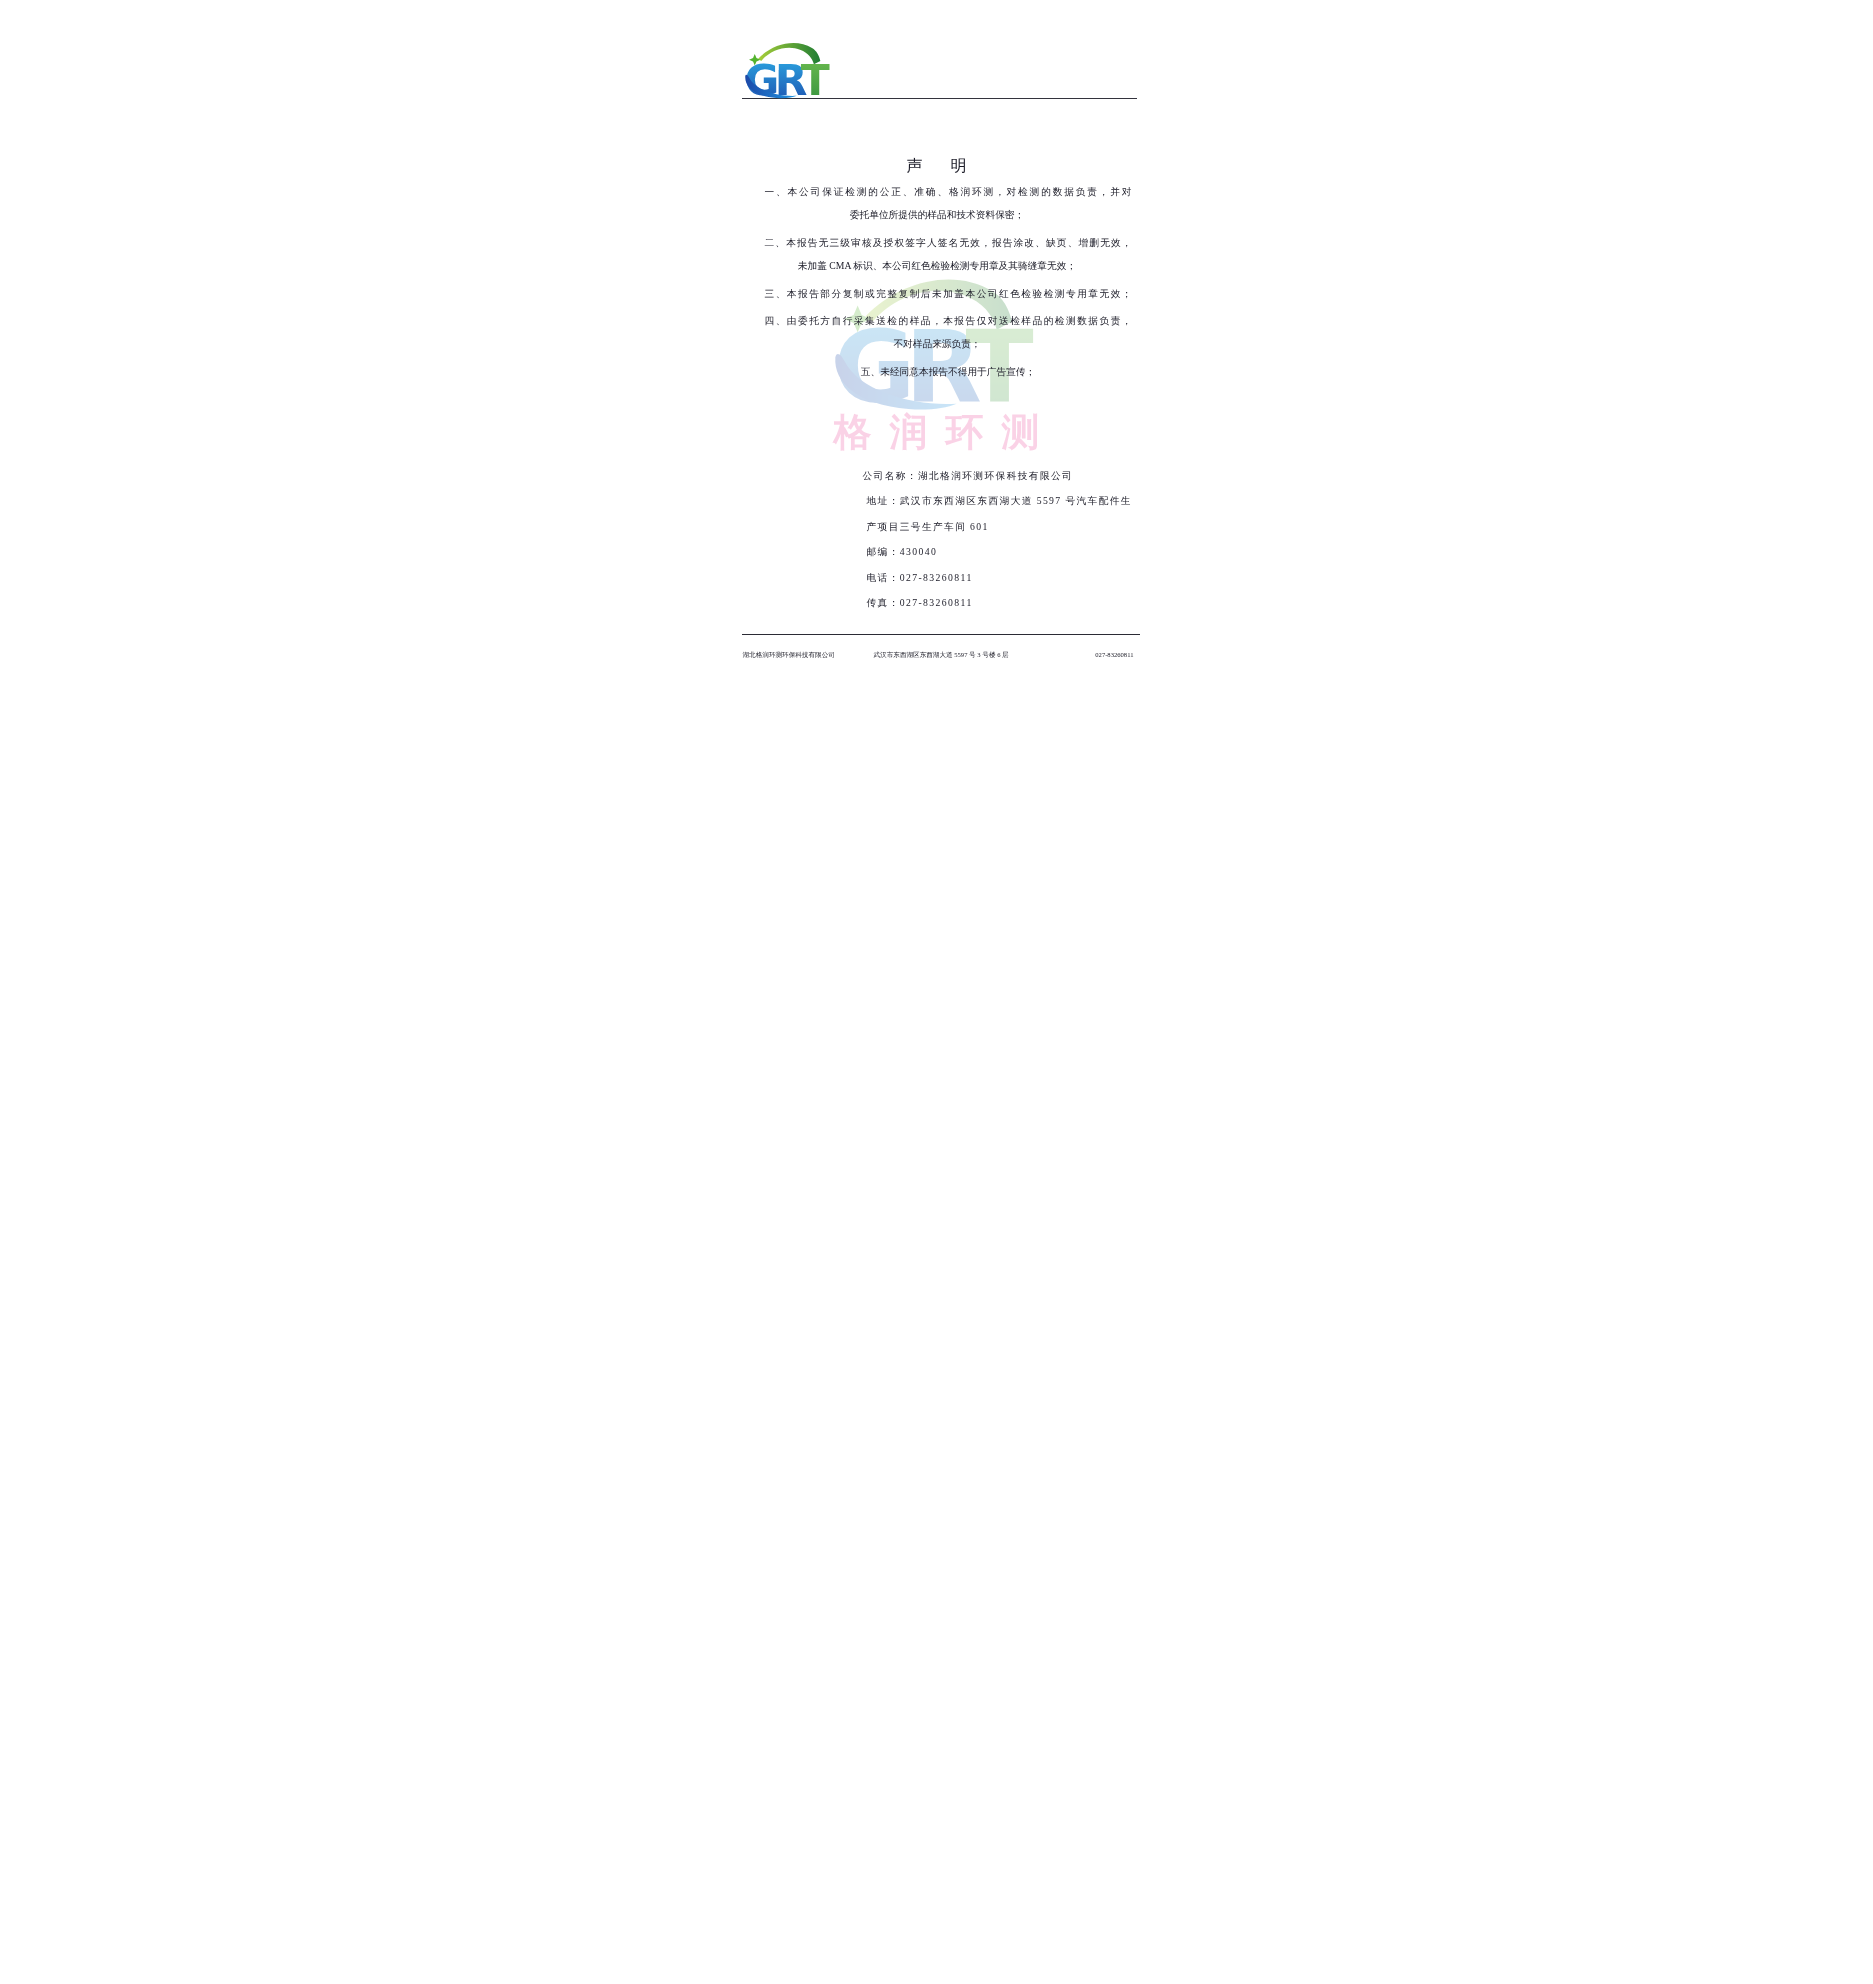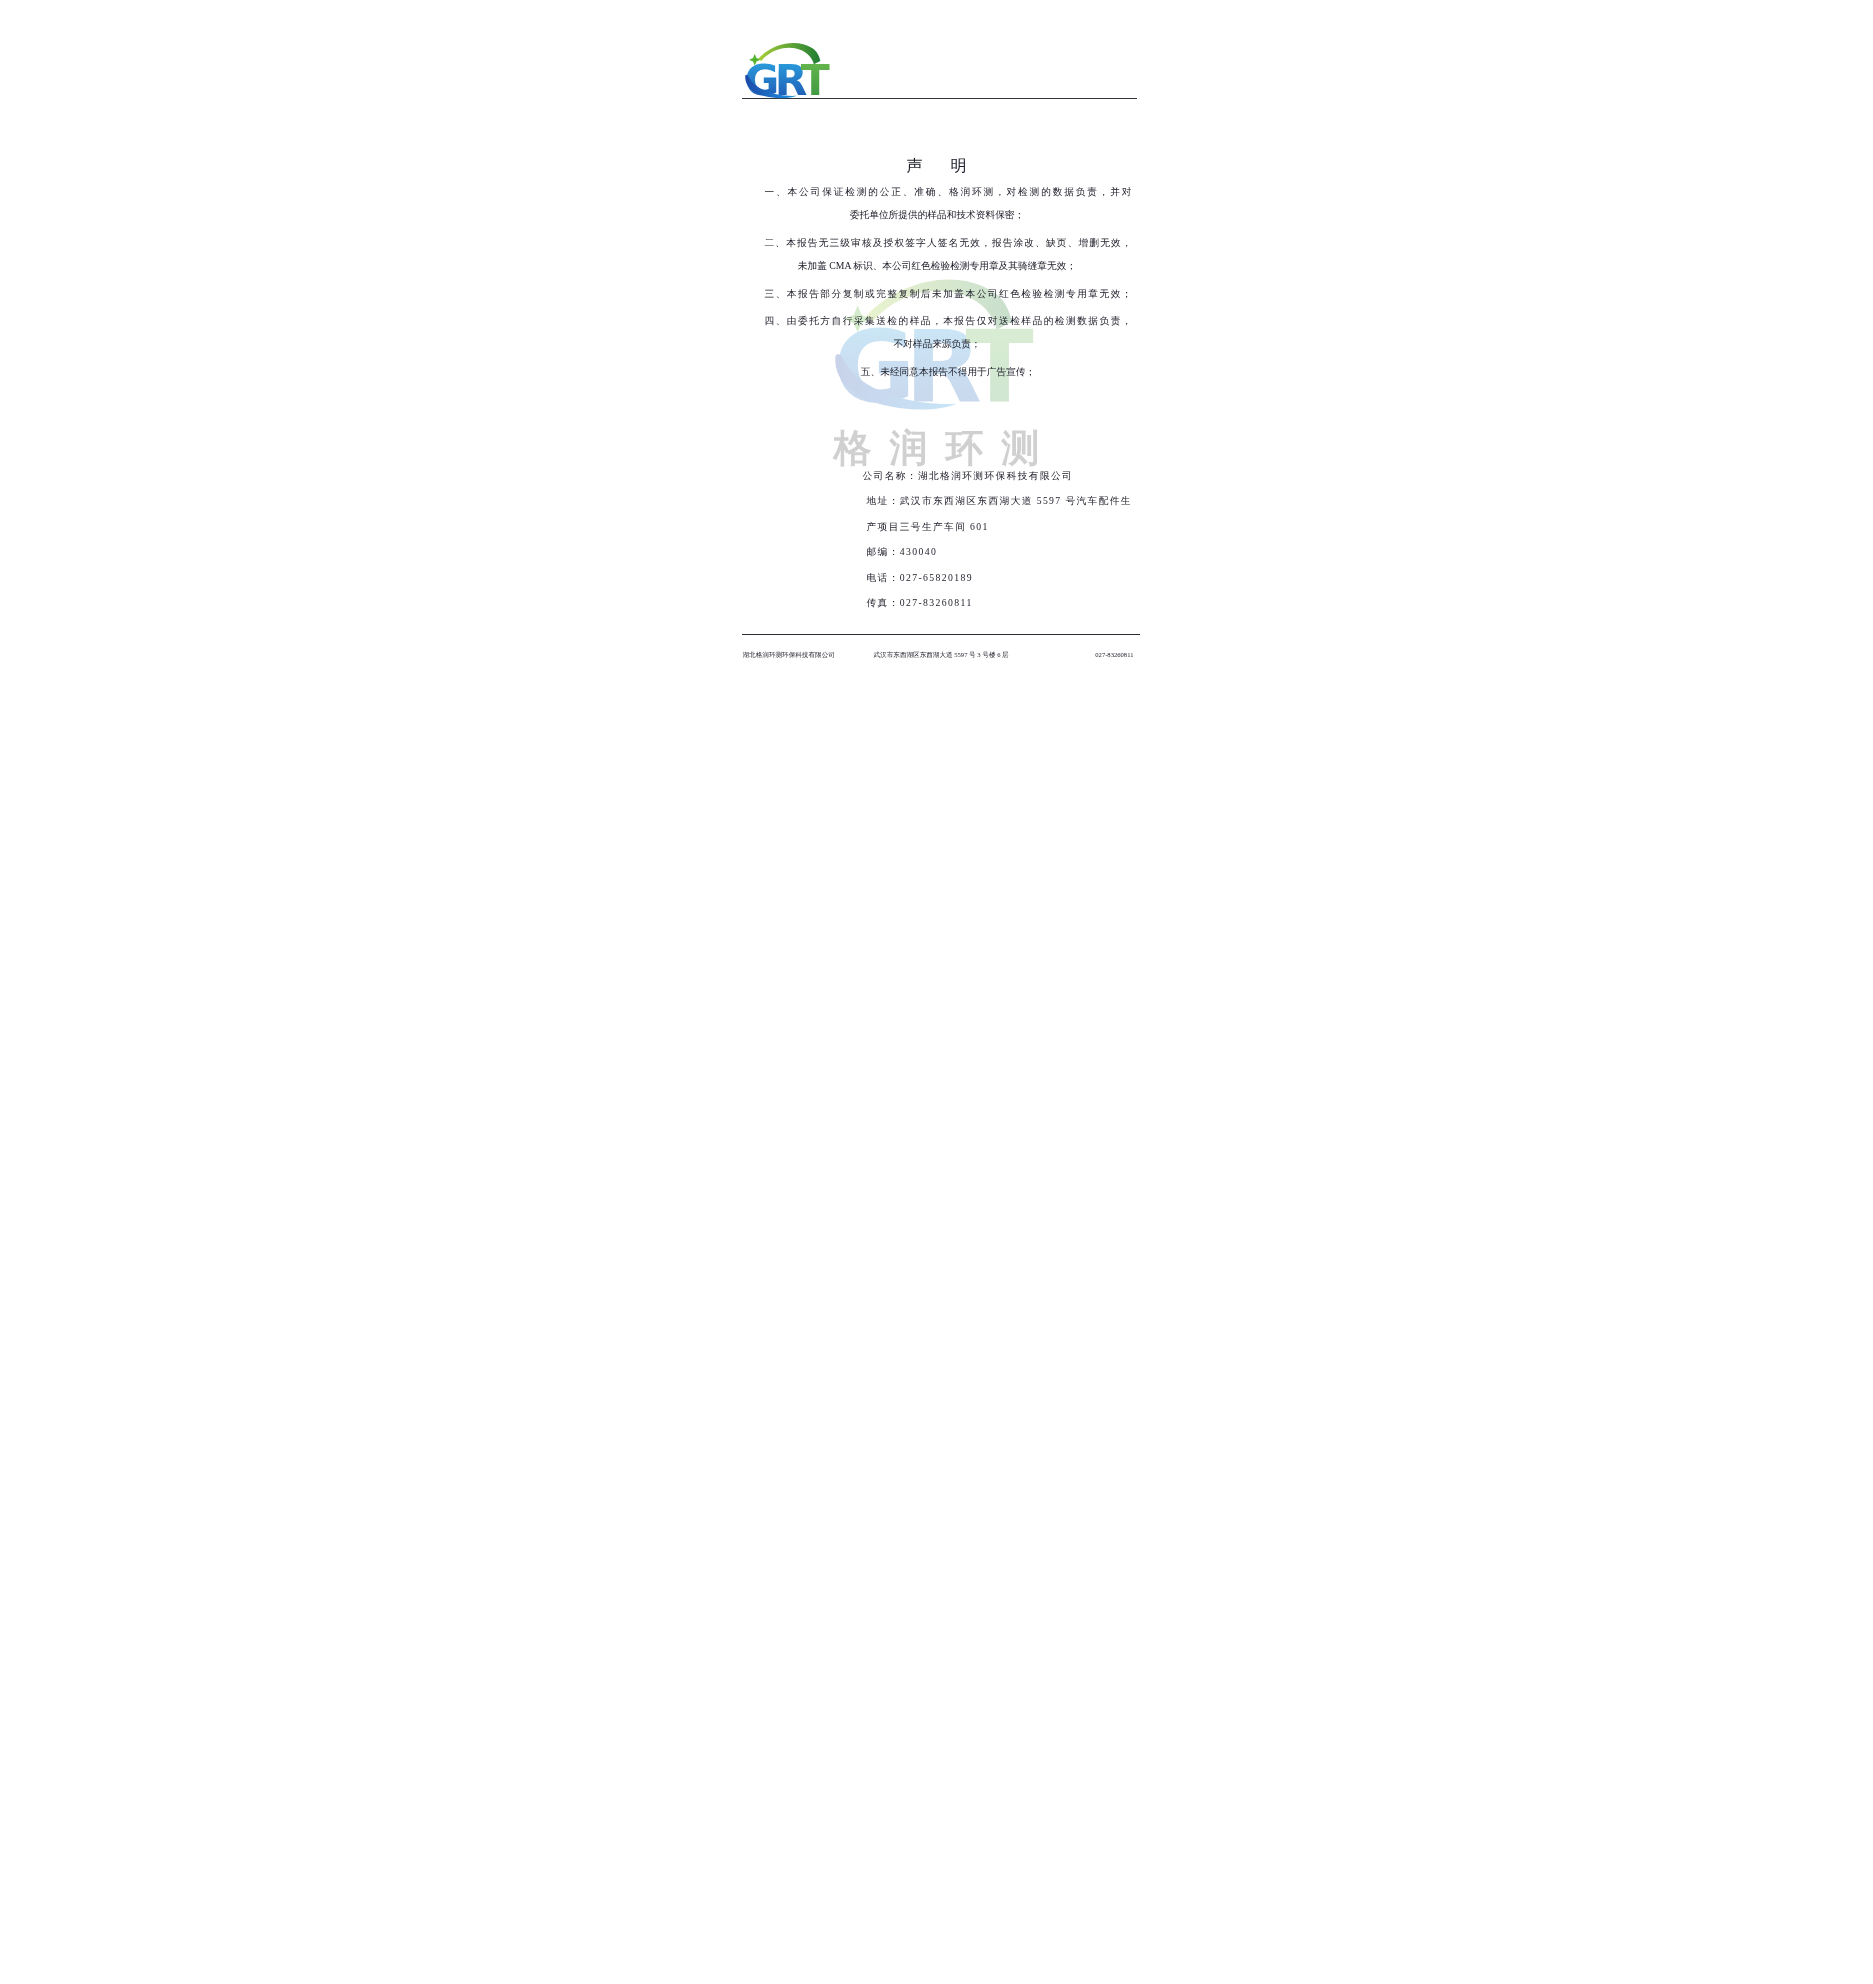--- a/index.html
+++ b/index.html
@@ -44,22 +44,22 @@
   
   .wm{
     position:absolute;left:50%;top:275px;transform:translateX(-50%);
     width:222px;display:flex;flex-direction:column;align-items:center;
     opacity:0.24;z-index:0;pointer-events:none;
   }
   .wm-svg{width:214px;height:136px;}
   .wm-text{
     font-family:"Liberation Sans","DejaVu Sans",sans-serif;
     font-weight:700;font-size:38px;line-height:42px;
-    letter-spacing:18px;margin-right:-18px;margin-top:16px;
-    color:#404040;white-space:nowrap;
+    letter-spacing:18px;margin-right:-18px;margin-top:0;
+    color:#ec4899;white-space:nowrap;
   }
   
   .footer{position:absolute;left:0;right:0;top:650px;height:12px;font-size:6.6px;color:#1d1d28;z-index:1;}
   .footer span{position:absolute;white-space:nowrap;line-height:9.5px;}
   .footer .f-left{left:40px;}
   .footer .f-mid{left:171px;}
   .footer .f-right{right:37px;}
 </style>
 </head>
 <body>
@@ -130,21 +130,21 @@
     <p class="para">
       <span class="ln indent">五、未经同意本报告不得用于广告宣传；</span>
     </p>
   </div>
 
   <div class="company layer">
     <span class="ln">公司名称：湖北格润环测环保科技有限公司</span>
     <span class="ln">地址：武汉市东西湖区东西湖大道 5597 号汽车配件生</span>
     <span class="ln">产项目三号生产车间 601</span>
     <span class="ln">邮编：430040</span>
-    <span class="ln">电话：027-65820189</span>
+    <span class="ln">电话：027-83260811</span>
     <span class="ln">传真：027-83260811</span>
   </div>
 
   <div class="rule-footer"></div>
   <div class="footer">
     <span class="f-left">湖北格润环测环保科技有限公司</span>
     <span class="f-mid">武汉市东西湖区东西湖大道 5597 号 3 号楼 6 层</span>
     <span class="f-right">027-83260811</span>
   </div>
 

